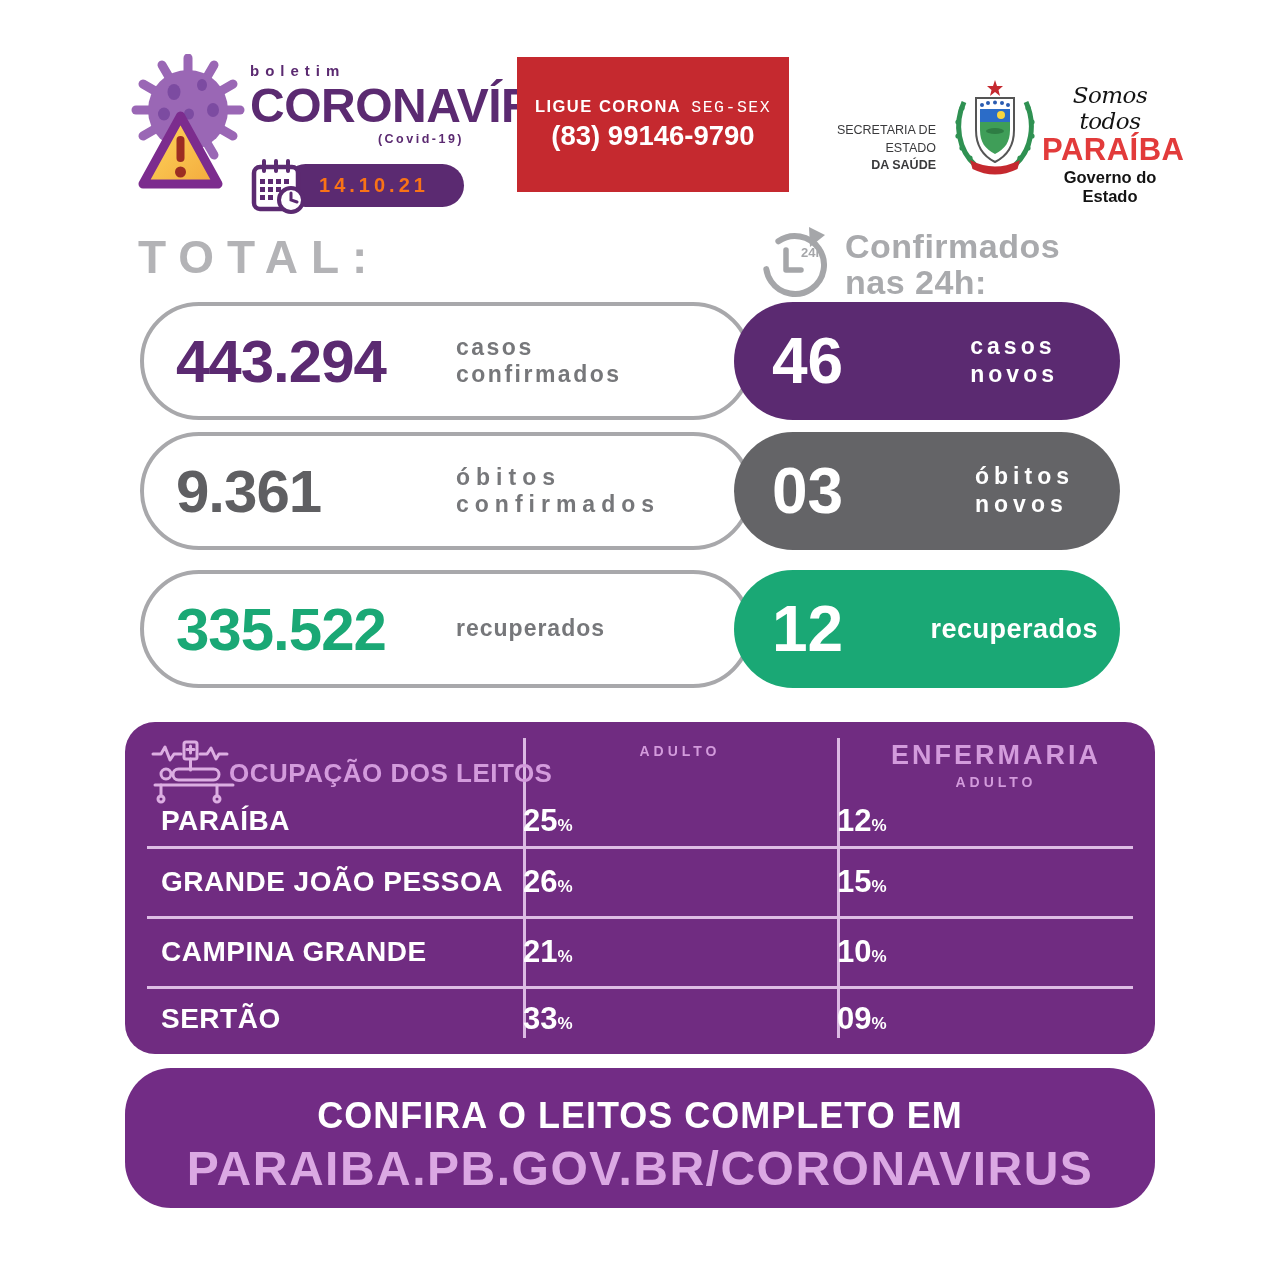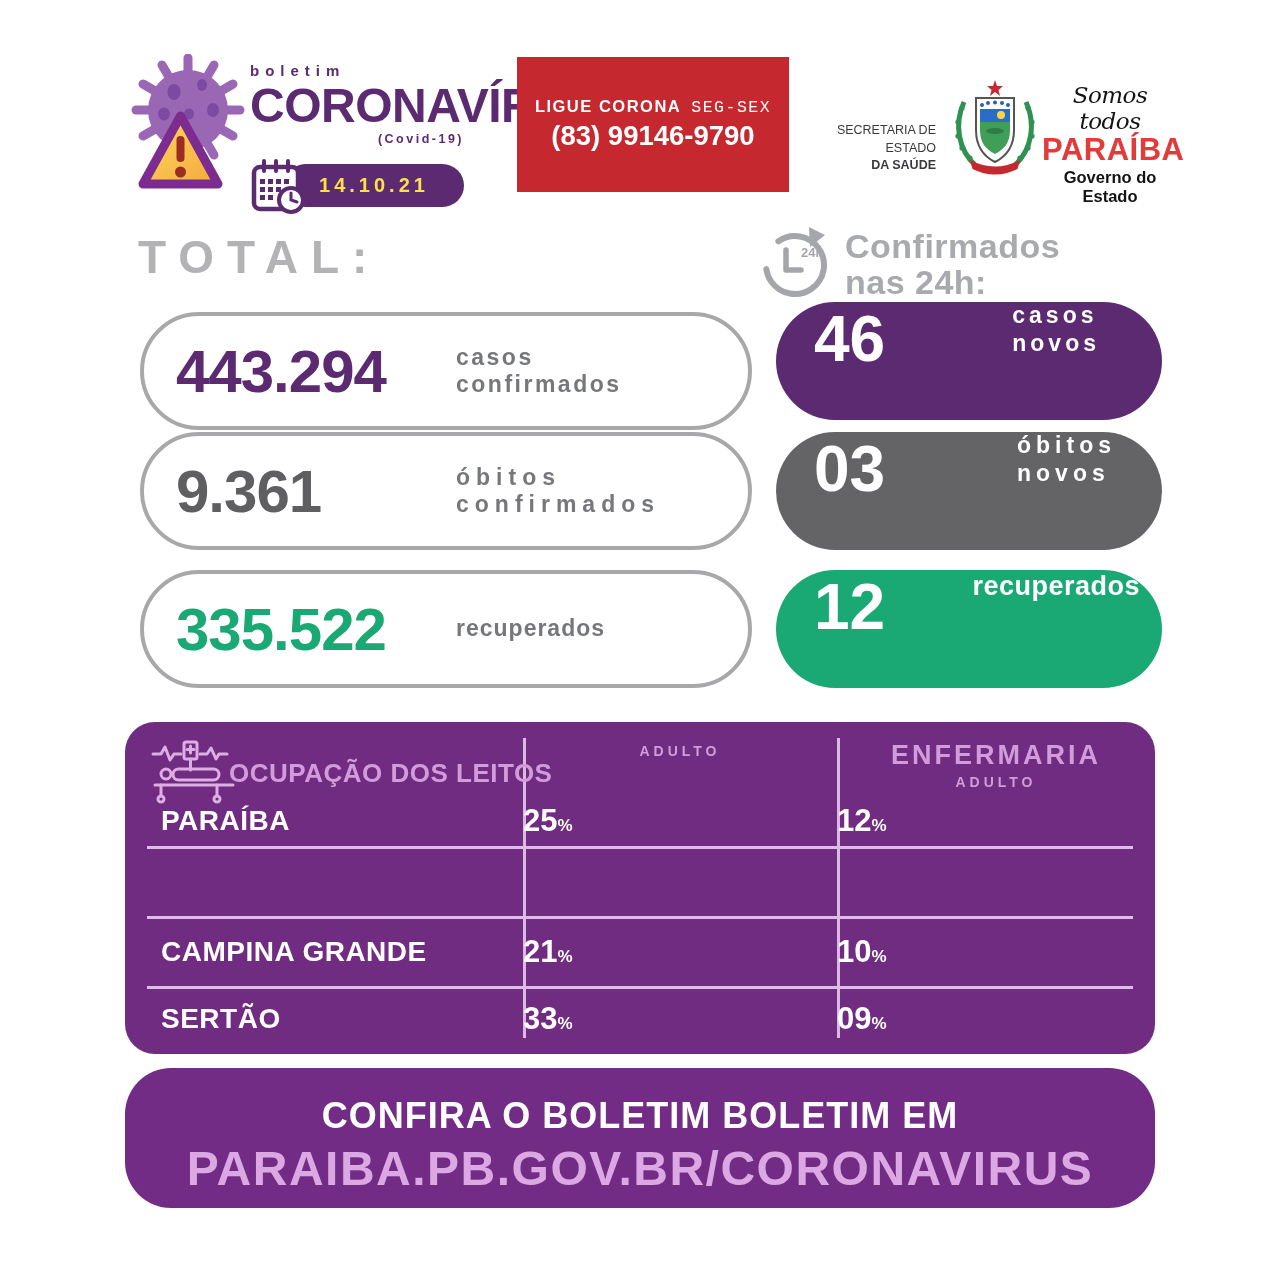--- a/index.html
+++ b/index.html
@@ -10,21 +10,21 @@
   .canvas{position:absolute;left:0;top:0;width:1280px;height:1280px;}
 
   
   .virus{position:absolute;left:126px;top:54px;width:120px;height:146px;}
   .brand{position:absolute;left:250px;top:62px;width:214px;color:#5b2a71;}
   .brand-boletim{font-size:15px;font-weight:bold;letter-spacing:6px;}
   .brand-title{font-size:48px;font-weight:bold;letter-spacing:-0.5px;line-height:1.05;margin-top:2px;}
   .brand-sub{font-size:12.5px;font-weight:600;letter-spacing:2.5px;text-align:right;margin-top:1px;}
   .date-row{position:relative;margin-top:12px;height:56px;}
   .date-pill{position:absolute;left:34px;top:6px;width:180px;height:43px;background:#5b2a71;border-radius:22px;
-    color:#fde047;display:flex;align-items:center;justify-content:center;font-size:20px;font-weight:bold;letter-spacing:4px;}
+    color:#f97316;display:flex;align-items:center;justify-content:center;font-size:20px;font-weight:bold;letter-spacing:4px;}
   .cal-icon{position:absolute;left:0;top:0;width:58px;height:58px;}
 
   .hotline{position:absolute;left:517px;top:57px;width:272px;height:135px;background:#c5292f;color:#fff;
     display:flex;flex-direction:column;align-items:center;justify-content:center;}
   .hot-l1{font-size:16.5px;letter-spacing:1.5px;}
   .hot-l1 .strong{font-weight:bold;}
   .hot-l1 .light{font-weight:normal;margin-left:4px;font-family:Liberation Mono, monospace;}
   .hot-l2{font-size:27.5px;font-weight:bold;margin-top:3px;}
 
   .secretaria{position:absolute;left:792px;top:122px;width:144px;text-align:right;color:#3a3a3c;
@@ -36,29 +36,29 @@
   .gov-name{font-size:31px;font-weight:bold;color:#e23b3b;line-height:1.05;letter-spacing:0.5px;}
   .gov-sub{font-size:16.5px;font-weight:bold;color:#131313;margin-top:1px;}
 
   
   .total-heading{position:absolute;left:138px;top:230px;font-size:46px;font-weight:bold;
     letter-spacing:13px;color:#b3b3b6;}
   .stat-box{position:absolute;left:140px;width:612px;height:118px;border:4px solid #a8a8ab;border-radius:59px;
     box-sizing:border-box;display:flex;align-items:center;background:#fff;}
   .stat-num{margin-left:32px;font-size:60px;font-weight:bold;letter-spacing:-1px;}
   .stat-label{position:absolute;left:312px;font-size:23px;font-weight:bold;color:#76777a;line-height:1.18;}
-  .sb1{top:312px;}  .sb1 .stat-num{color:#5b2a71;} .sb1 .stat-label{letter-spacing:2.5px;}
+  .sb1{top:302px;}  .sb1 .stat-num{color:#5b2a71;} .sb1 .stat-label{letter-spacing:2.5px;}
   .sb2{top:432px;}  .sb2 .stat-num{color:#5f5f62;} .sb2 .stat-label{letter-spacing:6px;}
   .sb3{top:570px;}  .sb3 .stat-num{color:#1aa875;} .sb3 .stat-label{letter-spacing:1px;}
 
   
   .h24-icon{position:absolute;left:756px;top:224px;width:78px;height:78px;}
   .h24-heading{position:absolute;left:845px;top:228px;font-size:34px;font-weight:bold;color:#a9aaad;
     line-height:1.06;letter-spacing:0.5px;}
-  .pill{position:absolute;left:776px;width:386px;height:118px;border-radius:59px;display:flex;align-items:flex-start;color:#fff;}
+  .pill{position:absolute;left:734px;width:386px;height:118px;border-radius:59px;display:flex;align-items:center;color:#fff;}
   .pill-num{margin-left:38px;font-size:64px;font-weight:bold;}
   .pill-label{position:absolute;font-weight:bold;line-height:1.2;}
   .p1{top:302px;background:#5b2a71;} .p1 .pill-label{right:62px;font-size:23px;letter-spacing:4px;}
   .p2{top:432px;background:#646467;} .p2 .pill-label{right:46px;font-size:23px;letter-spacing:5px;}
   .p3{top:570px;background:#1aa875;} .p3 .pill-label{right:22px;font-size:27px;letter-spacing:0.5px;}
 
   
   .beds{position:absolute;left:125px;top:722px;width:1030px;height:332px;background:#702c81;border-radius:30px;}
   .vdiv{position:absolute;top:16px;bottom:16px;width:3px;background:#dbb9e3;}
   .v1{left:398px;} .v2{left:712px;}
@@ -290,30 +290,35 @@
     <div class="bt-colhead ch2">
       <div class="name">ENFERMARIA</div>
       <div class="sub">ADULTO</div>
     </div>
 
     <div class="bt-row r0">
       <div class="region">PARAÍBA</div>
       <div class="pct"><span>25</span><span class="pc">%</span></div>
       <div class="pct pct-last"><span>12</span><span class="pc">%</span></div>
     </div>
+    <div class="bt-row r1">
+      <div class="region">GRANDE JOÃO PESSOA</div>
+      <div class="pct"><span>26</span><span class="pc">%</span></div>
+      <div class="pct pct-last"><span>15</span><span class="pc">%</span></div>
+    </div>
     <div class="bt-row r2">
       <div class="region">CAMPINA GRANDE</div>
       <div class="pct"><span>21</span><span class="pc">%</span></div>
       <div class="pct pct-last"><span>10</span><span class="pc">%</span></div>
     </div>
     <div class="bt-row r3">
       <div class="region">SERTÃO</div>
       <div class="pct"><span>33</span><span class="pc">%</span></div>
       <div class="pct pct-last"><span>09</span><span class="pc">%</span></div>
     </div>
   </div>
 
   <div class="cta">
-    <div class="cta-l1">CONFIRA O BOLETIM BOLETIM EM</div>
+    <div class="cta-l1">CONFIRA O LEITOS COMPLETO EM</div>
     <div class="cta-l2">PARAIBA.PB.GOV.BR/CORONAVIRUS</div>
   </div>
 
 </div>
 
 </body></html>

